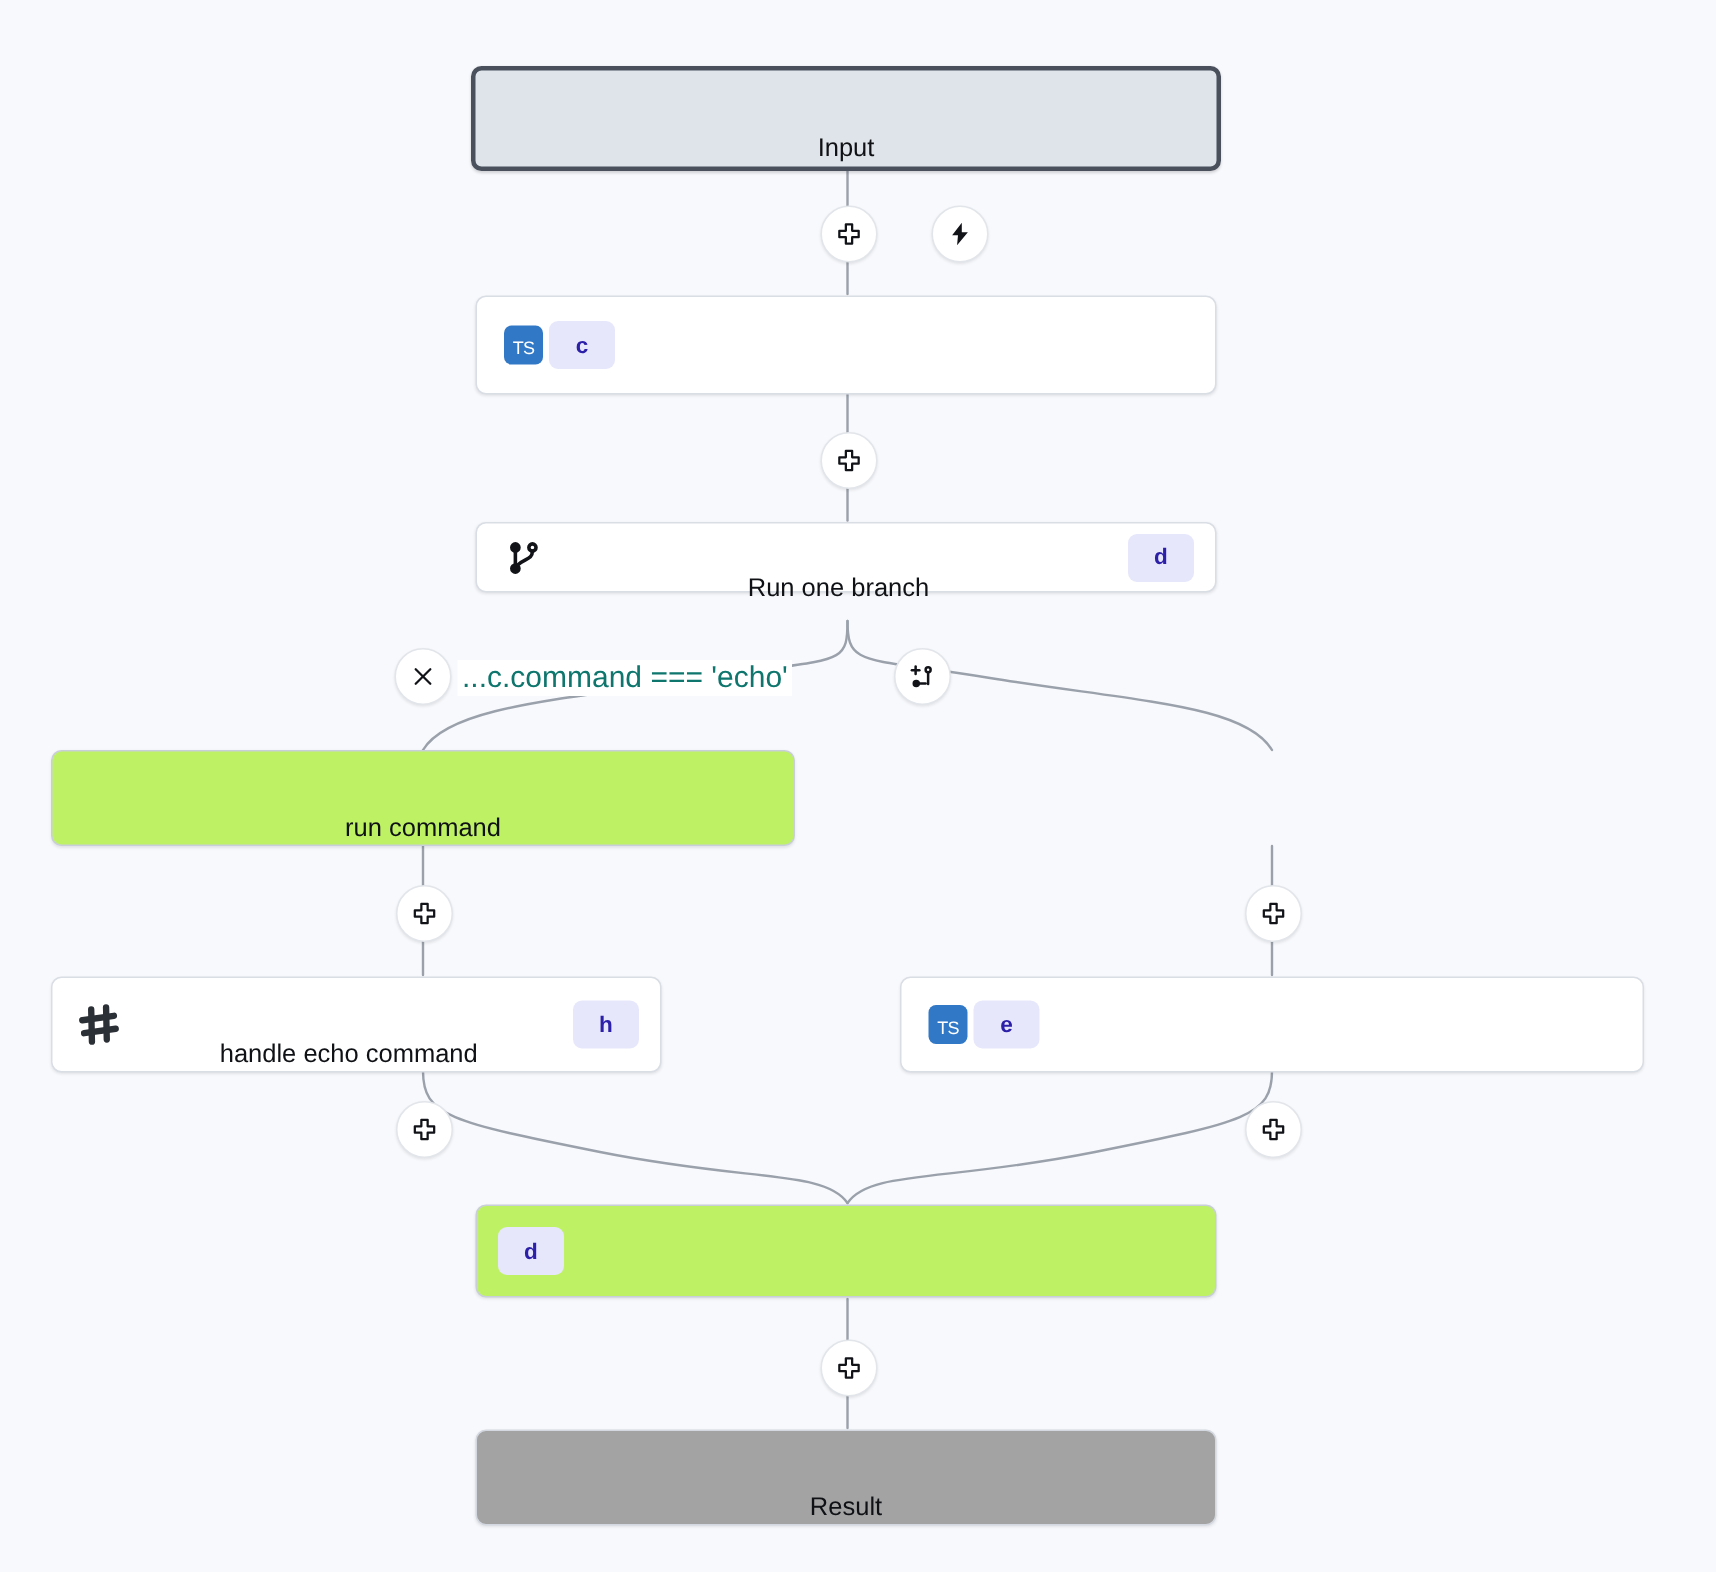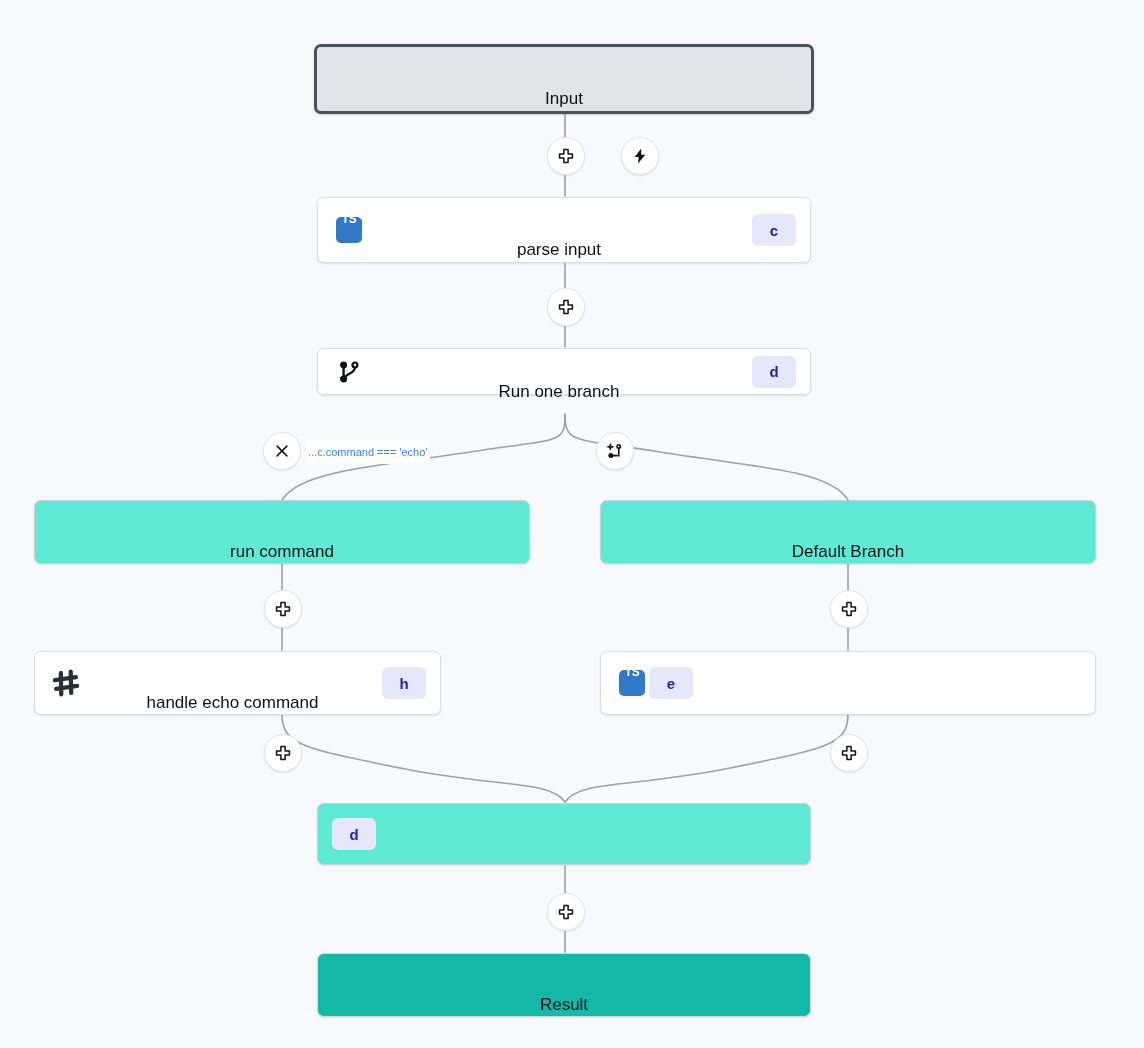--- a/index.html
+++ b/index.html
@@ -44,34 +44,34 @@
     margin-top: 40px;
   }
 
   
   .node.terminal-in {
     background: #dfe4ea;
     border: 3px solid #4a505c;
     box-shadow: 0 1px 2px rgba(22,27,38,.18);
   }
   .node.terminal-out {
-    background: #14b8a6;
+    background: #a3a3a3;
     border: 1px solid #d4d8e0;
     box-shadow: 0 1px 2px rgba(22,27,38,.10);
   }
   
   .node.step {
     background: #ffffff;
     border: 1px solid #d9dde4;
     box-shadow: 0 1px 2px rgba(22,27,38,.10);
     padding: 0 14px;
   }
   
   .node.grey {
-    background: #5eead4;
+    background: #bef264;
     border: 1px solid #c9cfd8;
     box-shadow: 0 1px 2px rgba(22,27,38,.10);
     padding: 0 14px;
   }
 
   
   .nicon {
     width: 34px;
     height: 34px;
     flex: 0 0 34px;
@@ -79,26 +79,26 @@
     align-items: center;
     justify-content: center;
   }
 
   .ts-badge {
     width: 26px; height: 26px;
     border-radius: 5px;
     background: #3178c6;
     color: #ffffff;
     font-size: 12px;
-    font-weight: bold;
+    font-weight: normal;
     display: flex;
     align-items: flex-end;
     justify-content: center;
     letter-spacing: -0.5px;
-    padding-bottom: 17px;
+    padding-bottom: 4px;
     box-sizing: border-box;
   }
 
   
   .chip {
     flex: 0 0 auto;
     min-width: 44px;
     height: 32px;
     border-radius: 6px;
     background: #e6e7fb;
@@ -123,22 +123,22 @@
     align-items: center;
     justify-content: center;
     cursor: pointer;
   }
   .cbtn svg { display: block; }
 
   
   .cond-label {
     position: absolute;
     background: #ffffff;
-    color: #3b82f6;
-    font-size: 11px;
+    color: #0f766e;
+    font-size: 20px;
     white-space: nowrap;
     padding: 1px 3px;
     line-height: 22px;
   }
 </style>
 </head>
 <body>
 
 <div id="canvas">
 
@@ -166,21 +166,20 @@
   </svg>
 
   <div class="node terminal-in" style="left:314px; top:44px; width:500px; height:70px;">
     <span class="label">Input</span>
   </div>
 
   <div class="node step" style="left:317px; top:197px; width:494px; height:66px;">
     <span class="nicon">
       <span class="ts-badge">TS</span>
     </span>
-    <span class="label">parse input</span>
     <span class="chip">c</span>
   </div>
 
   <div class="node step" style="left:317px; top:348px; width:494px; height:47px;">
     <span class="nicon">
       <svg width="26" height="26" viewBox="0 0 24 24" fill="none" stroke="#111318" stroke-width="2.2" stroke-linecap="round" stroke-linejoin="round">
         <circle cx="7" cy="18.5" r="2.2" fill="#111318"></circle>
         <circle cx="7" cy="5.5" r="2.2" fill="#111318"></circle>
         <circle cx="17.5" cy="5.5" r="2.2" fill="none"></circle>
         <path d="M7 7.7 L7 16.3"></path>
@@ -188,23 +187,20 @@
       </svg>
     </span>
     <span class="label">Run one branch</span>
     <span class="chip">d</span>
   </div>
 
   <div class="node grey" style="left:34px; top:500px; width:496px; height:64px;">
     <span class="label">run command</span>
   </div>
 
-  <div class="node grey" style="left:600px; top:500px; width:496px; height:64px;">
-    <span class="label">Default Branch</span>
-  </div>
 
   <div class="node step" style="left:34px; top:651px; width:407px; height:64px;">
     <span class="nicon">
       <svg width="30" height="30" viewBox="0 0 24 24">
         <g transform="rotate(-8 12 12)" fill="none" stroke="#2b2f36" stroke-width="3.4" stroke-linecap="round">
           <path d="M9 3.5 L7 20.5"></path>
           <path d="M17 3.5 L15 20.5"></path>
           <path d="M3.5 8.5 L20.5 8.5"></path>
           <path d="M3.5 15.5 L20.5 15.5"></path>
         </g>

